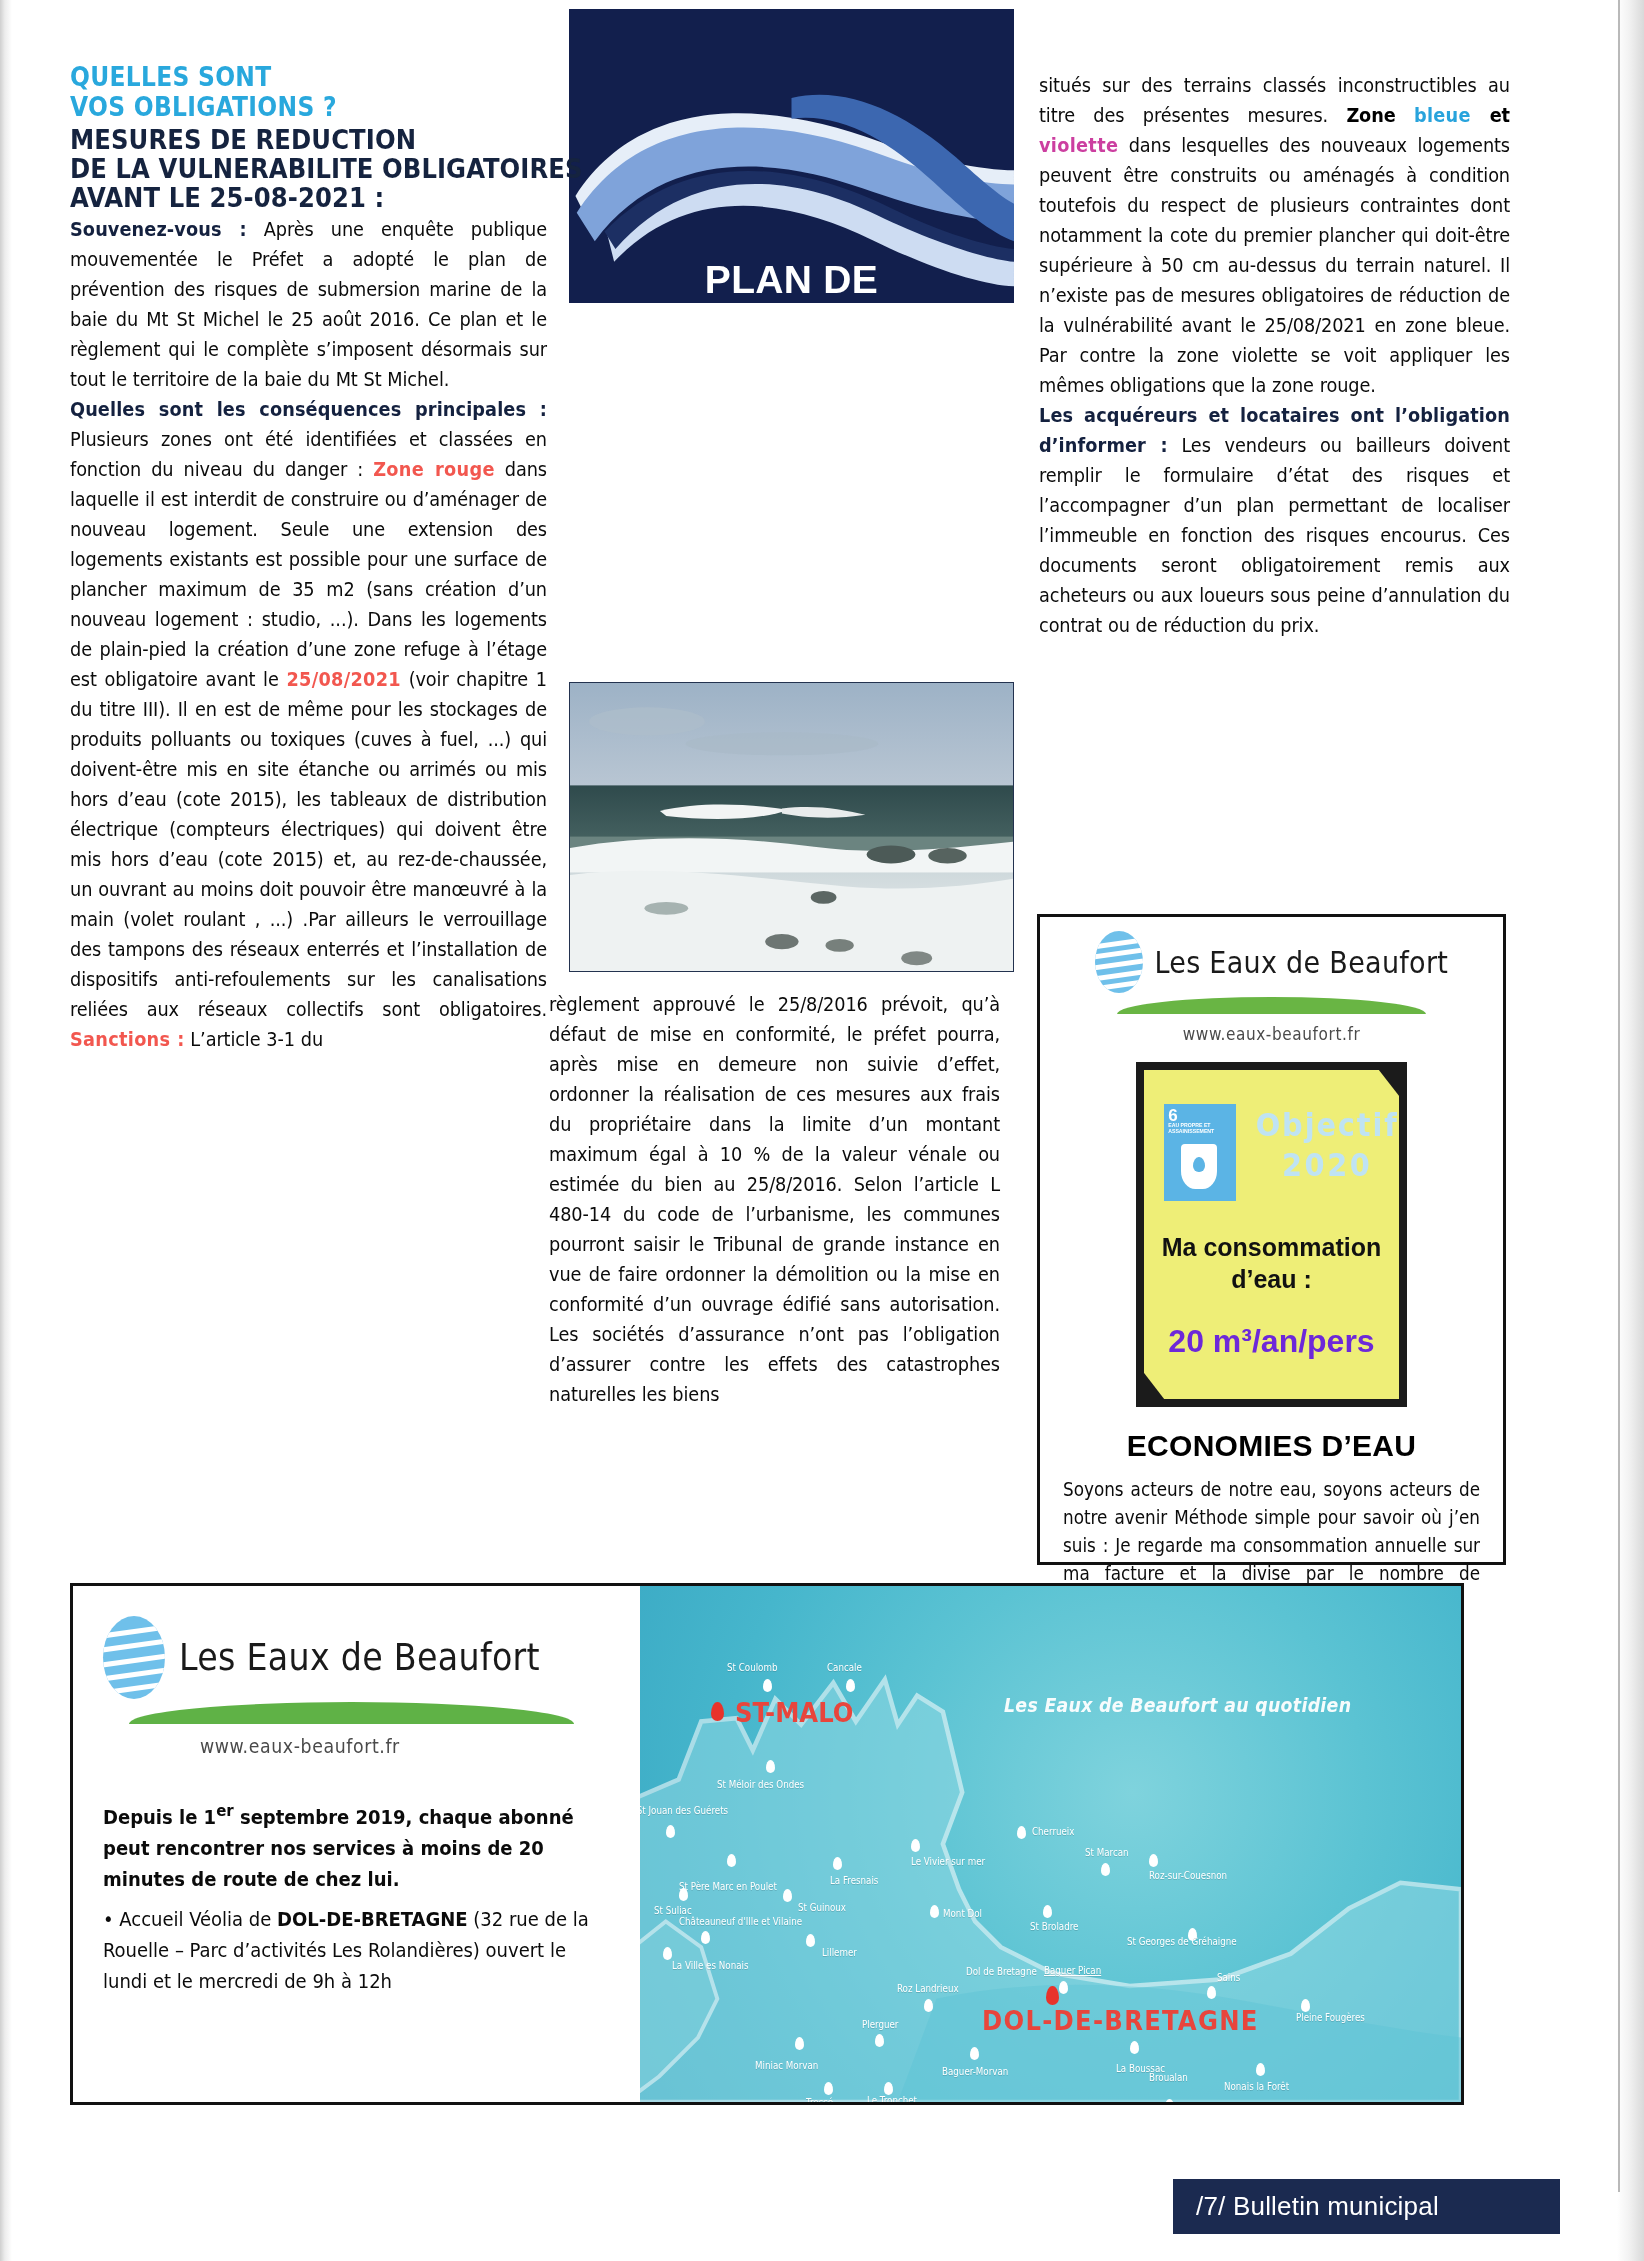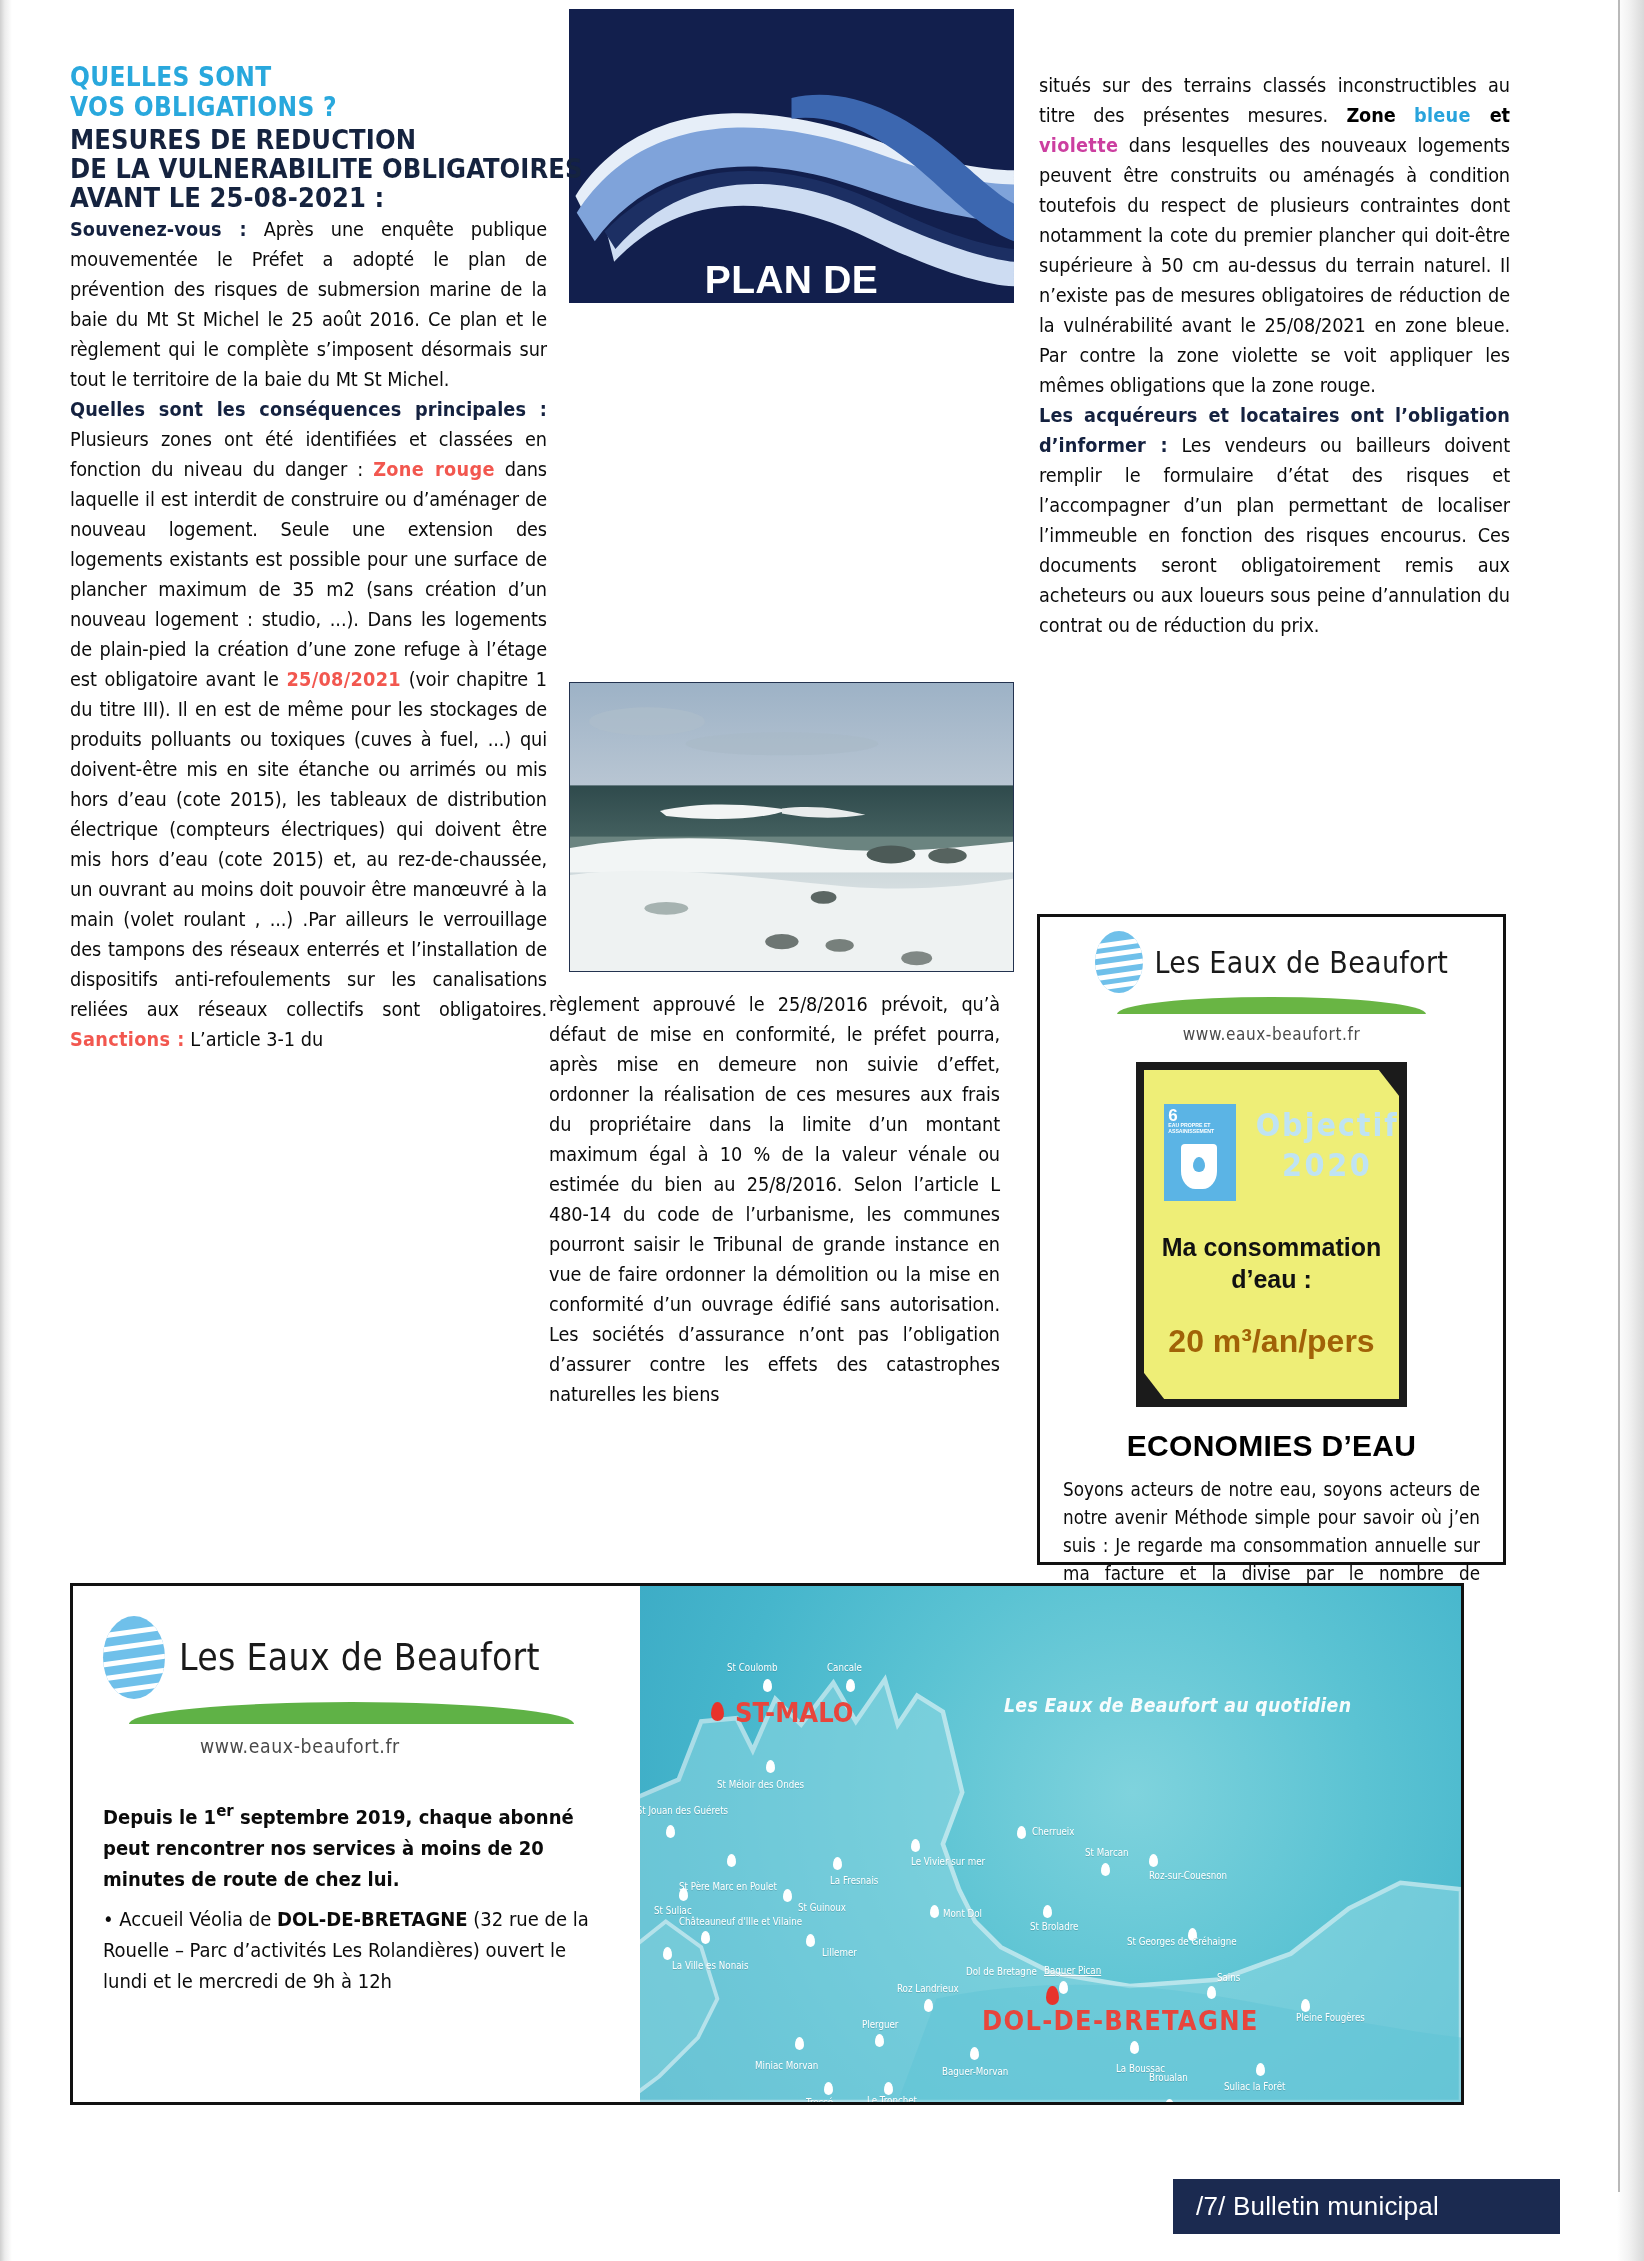--- a/index.html
+++ b/index.html
@@ -166,21 +166,21 @@
     font-family:"DejaVu Sans Condensed","Liberation Sans",sans-serif;
   }
   .conso{
     position:absolute; left:0; right:0; top:161px; text-align:center;
     font-family:"Liberation Sans",sans-serif;
     font-weight:700; font-size:25px; line-height:32px; color:#111;
   }
   .conso-val{
     position:absolute; left:0; right:0; top:253px; text-align:center;
     font-family:"Liberation Sans",sans-serif;
-    font-weight:700; font-size:32px; color:#a16207;
+    font-weight:700; font-size:32px; color:#6d28d9;
   }
 
   .eco-title{
     text-align:center; margin-top:22px;
     font-family:"Liberation Sans",sans-serif;
     font-weight:700; font-size:30px; letter-spacing:0.3px; color:#000;
   }
   .eco-text{
     margin:13px 23px 0 23px;
     font-family:"DejaVu Sans Condensed","Liberation Sans Narrow","Liberation Sans",sans-serif;
@@ -491,21 +491,21 @@
       <div class="map-dot" style="left:661px; top:413px;"></div>
       <div class="map-label" style="left:656px; top:426px;">Pleine Fougères</div>
 
       <div class="map-dot" style="left:155px; top:451px;"></div>
       <div class="map-label" style="left:115px; top:474px;">Miniac Morvan</div>
 
       <div class="map-dot" style="left:244px; top:496px;"></div>
       <div class="map-label" style="left:227px; top:509px;">Le Tronchet</div>
 
       <div class="map-dot" style="left:616px; top:477px;"></div>
-      <div class="map-label" style="left:584px; top:495px;">Suliac la Forêt</div>
+      <div class="map-label" style="left:584px; top:495px;">Nonais la Forêt</div>
 
       <div class="map-dot" style="left:525px; top:513px;"></div>
       <div class="map-label" style="left:509px; top:486px;">Broualan</div>
 
       <div class="map-dot" style="left:184px; top:496px;"></div>
       <div class="map-label" style="left:166px; top:511px;">Tressé</div>
     </div>
   </div>
 
   <div id="footer">

